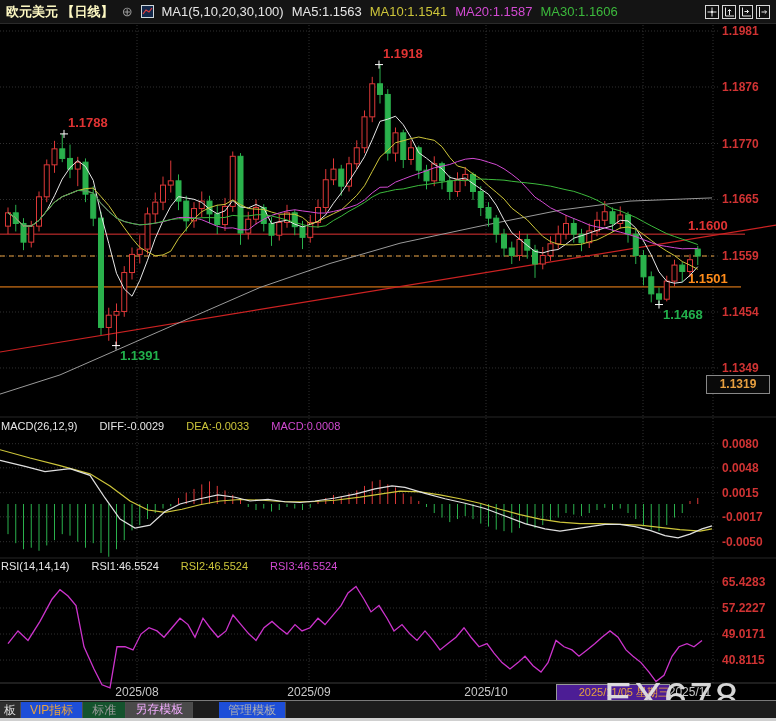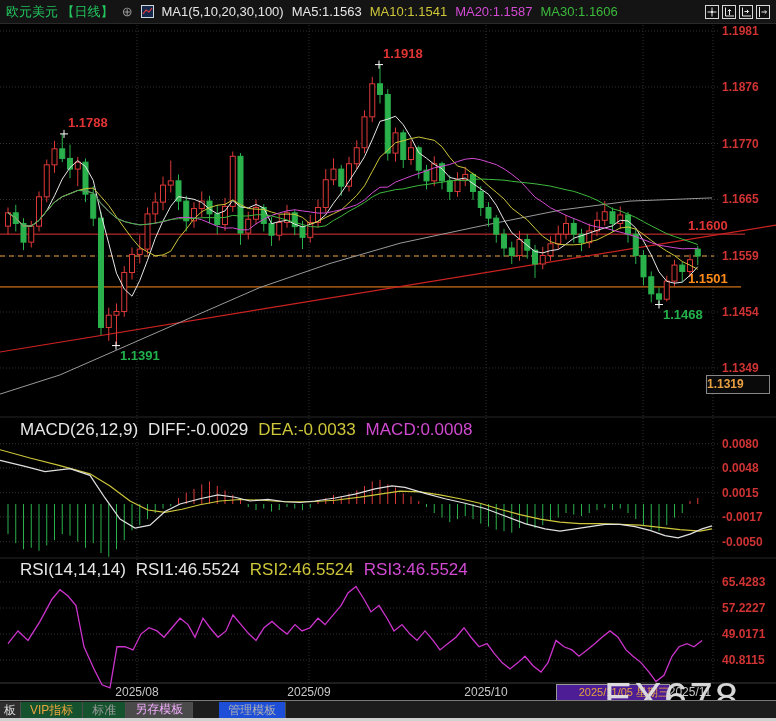--- a/index.html
+++ b/index.html
@@ -3,33 +3,33 @@
 <meta charset="utf-8">
 <style>
   html,body{margin:0;padding:0;background:#000;}
   .app{position:relative;width:776px;height:721px;background:#000;overflow:hidden;
        font-family:"Liberation Sans",sans-serif;}
   #chart{position:absolute;left:0;top:0;z-index:1;}
   svg text{font-family:"Liberation Sans",sans-serif;}
   .toolbar{position:absolute;left:0;top:0;width:776px;height:24px;background:#141414;
        border-bottom:1px solid #2a2a2a;display:flex;align-items:center;gap:8px;
        padding:0 6px;box-sizing:border-box;z-index:2;font-size:13px;white-space:nowrap;}
-  .sym{color:#22c55e;font-weight:normal;}
+  .sym{color:#fef9c3;font-weight:bold;}
   .oplus{color:#9a9a9a;}
   .cico{display:inline-flex;}
   .ma.w{color:#e6e6e6}.ma.y{color:#cdc53a}.ma.m{color:#d24ad2}.ma.g{color:#3cb93c}
   .tbicons{margin-left:auto;display:flex;gap:3px;}
   .tbi{width:14px;height:14px;border:1px solid #d8d8d8;display:inline-flex;align-items:center;
        justify-content:center;box-sizing:border-box;background:#101010;cursor:pointer;}
-  .hdr{position:absolute;left:20px;z-index:2;font-size:17px;display:flex;gap:10px;white-space:nowrap;}
+  .hdr{position:absolute;left:1px;z-index:2;font-size:11px;display:flex;gap:22px;white-space:nowrap;}
   .macd-hdr{top:420px;}
   .rsi-hdr{top:560px;}
   .hdr .w{color:#e6e6e6}.hdr .y{color:#cdc53a}.hdr .m{color:#d24ad2}
   .pricebox{position:absolute;left:706px;top:375px;width:62px;height:17px;border:1px solid #888;
-       color:#e8a040;font-size:12px;font-weight:bold;text-align:left;line-height:17px;
+       color:#e8a040;font-size:12px;font-weight:bold;text-align:center;line-height:17px;
        z-index:2;background:#0a0a0a;}
   .datebox{position:absolute;left:556px;top:684px;width:112px;height:15px;border:1px solid #999;
        color:#e8a33d;font-size:11px;text-align:right;line-height:15px;z-index:3;background:#4c1d95;}
   .watermark{position:absolute;left:604px;top:653px;font-size:42px;color:#e2e2e2;opacity:.95;
        letter-spacing:2px;z-index:4;line-height:1;margin-top:24px;}
   .tabbar{position:absolute;left:0;top:700px;width:776px;height:21px;background:#1c1c1c;
        border-top:1px solid #7a7a7a;z-index:5;box-sizing:border-box;}
   #tabs{display:flex;height:17px;margin-top:1px;}
   .tab{padding:0 9px;font-size:12px;line-height:16px;border-right:1px solid #4d4d4d;
        white-space:nowrap;cursor:pointer;}
@@ -439,20 +439,20 @@
     <span class="m">RSI3:46.5524</span>
   </div>
 
   <div class="pricebox">1.1319</div>
   <div class="datebox">2025/11/05 星期三</div>
   <div class="watermark">EX678</div>
 
   <div class="tabbar">
     <div id="tabs">
         <div class="tab" style="color: rgb(221, 221, 221); background: rgb(46, 46, 46);">板</div>
-        <div class="tab" style="color: rgb(232, 163, 61); background: #14532d;">VIP指标</div>
+        <div class="tab" style="color: rgb(232, 163, 61); background: #1d4ed8;">VIP指标</div>
         <div class="tab" style="color: rgb(153, 153, 153); background: #14532d;">标准</div>
         <div class="tab sel" style="color: #f0abfc; background: rgb(74, 74, 74); font-family: Liberation Mono, monospace;">另存模板</div>
         <div class="tab" style="color: rgb(176, 176, 176); background: #1d4ed8; margin-left: 26px;">管理模板</div>
       </div>
     <div class="strip"></div>
   </div>
 </div>
 
 </body></html>

